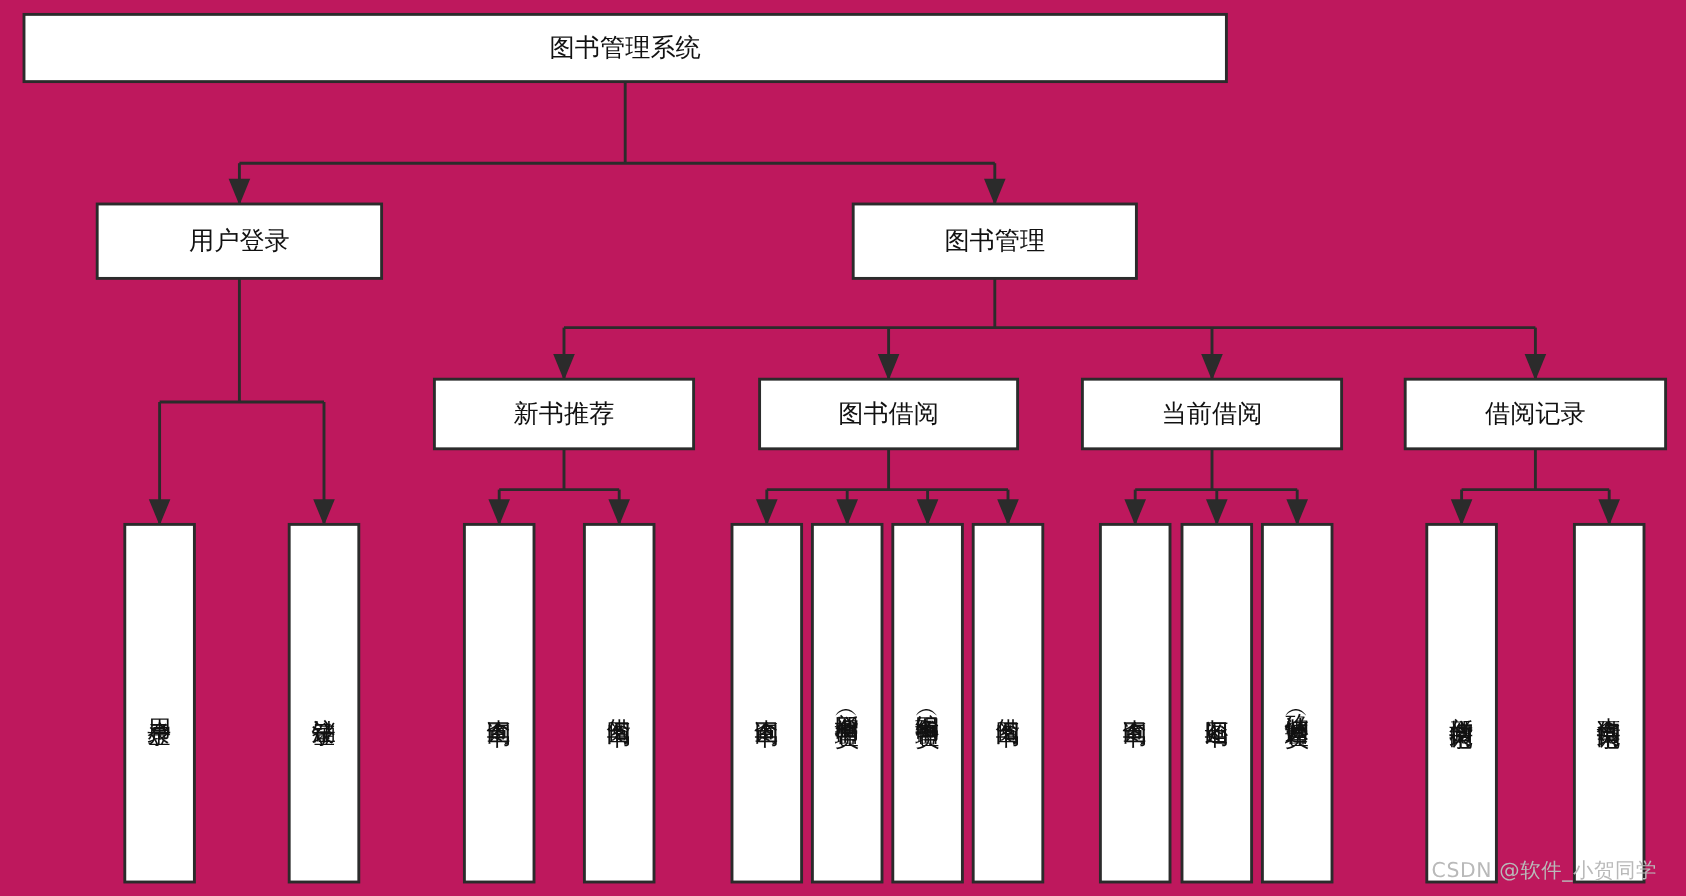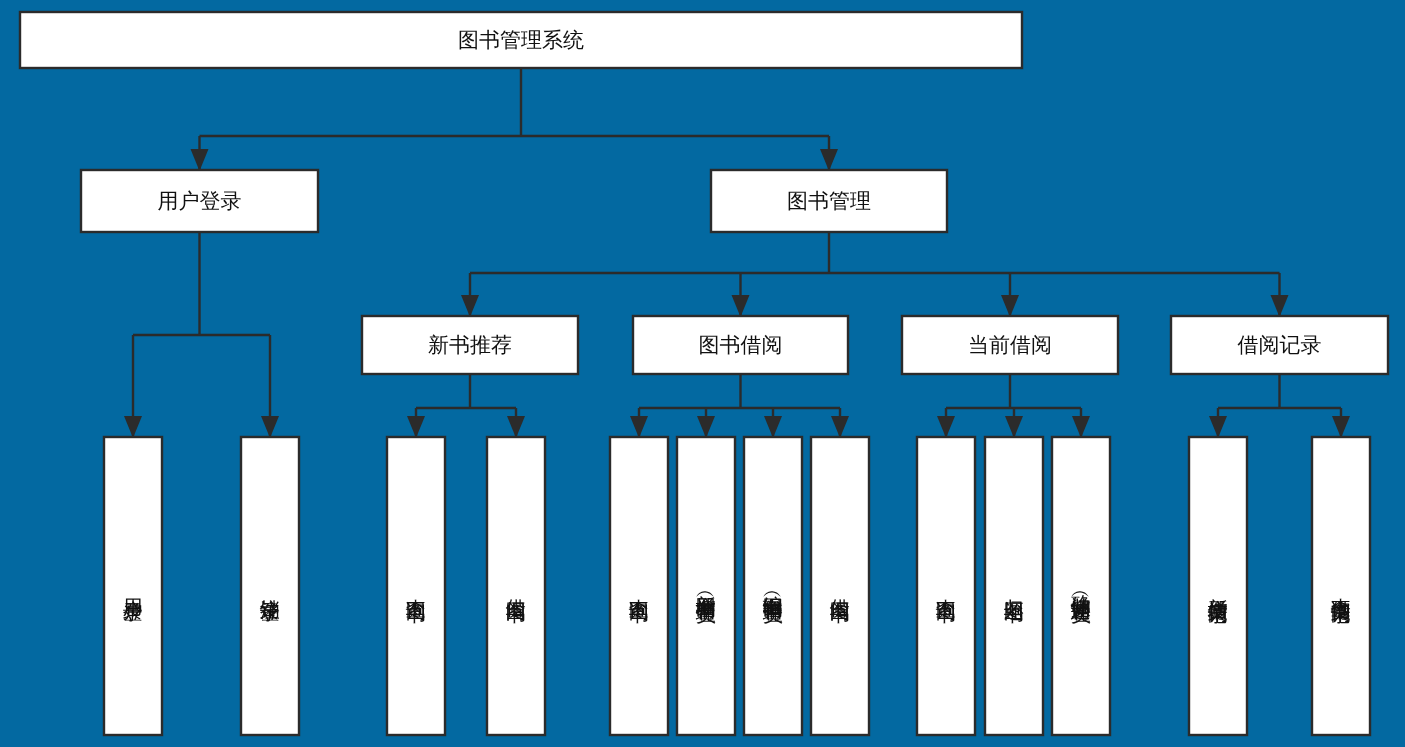--- a/index.html
+++ b/index.html
@@ -11,21 +11,21 @@
     width: 1405px;
     height: 747px;
     font-family: "DejaVu Sans", "Liberation Sans", sans-serif;
     overflow: hidden;
     position: relative;
   }
   #diagram-root {
     position: relative;
     width: 1405px;
     height: 747px;
-    background: #0369a1;
+    background: #be185d;
   }
   svg#diagram-svg {
     position: absolute;
     left: 0;
     top: 0;
     width: 1405px;
     height: 747px;
   }
   .node-box {
     fill: #ffffff;
@@ -172,13 +172,14 @@
       <div class="leaf-label" style="left: 610px; top: 437px; width: 58px; height: 298px;">查询图书</div>
       <div class="leaf-label" style="left: 677px; top: 437px; width: 58px; height: 298px;">新增图书（管理员）</div>
       <div class="leaf-label" style="left: 744px; top: 437px; width: 58px; height: 298px;">编辑图书（管理员）</div>
       <div class="leaf-label" style="left: 811px; top: 437px; width: 58px; height: 298px;">借阅图书</div>
       <div class="leaf-label" style="left: 917px; top: 437px; width: 58px; height: 298px;">查询图书</div>
       <div class="leaf-label" style="left: 985px; top: 437px; width: 58px; height: 298px;">归还图书</div>
       <div class="leaf-label" style="left: 1052px; top: 437px; width: 58px; height: 298px;">确认归还（管理员）</div>
       <div class="leaf-label" style="left: 1189px; top: 437px; width: 58px; height: 298px;">新增借阅记录</div>
       <div class="leaf-label" style="left: 1312px; top: 437px; width: 58px; height: 298px;">查询借阅记录</div>
     </div>
+  <div class="watermark" id="watermark" style="left: 1193px; top: 714px;">CSDN @软件_小贺同学</div>
 </div>
 
 </body></html>

